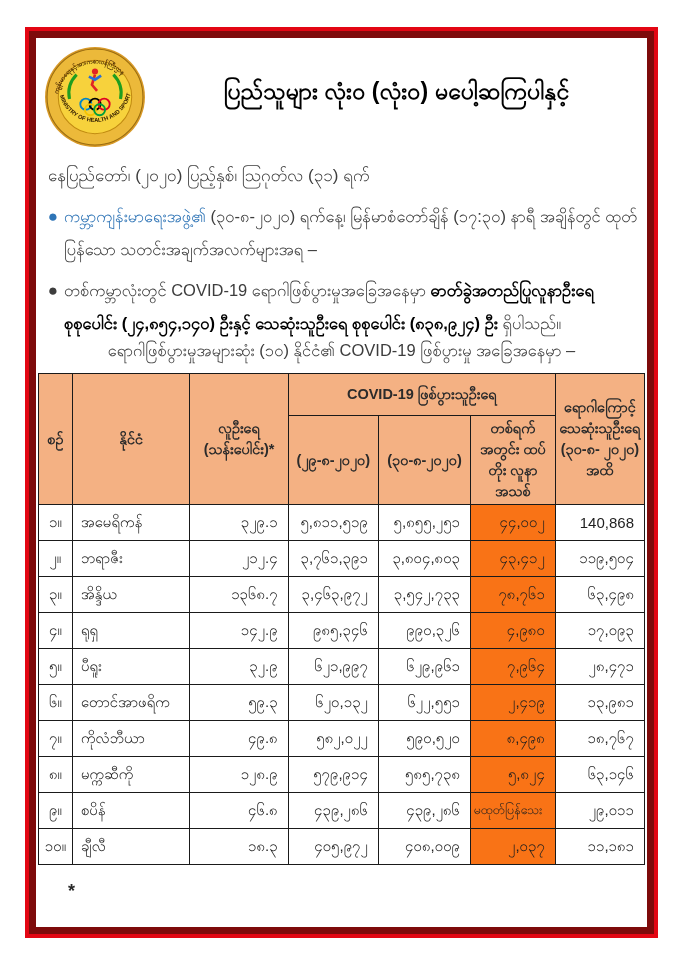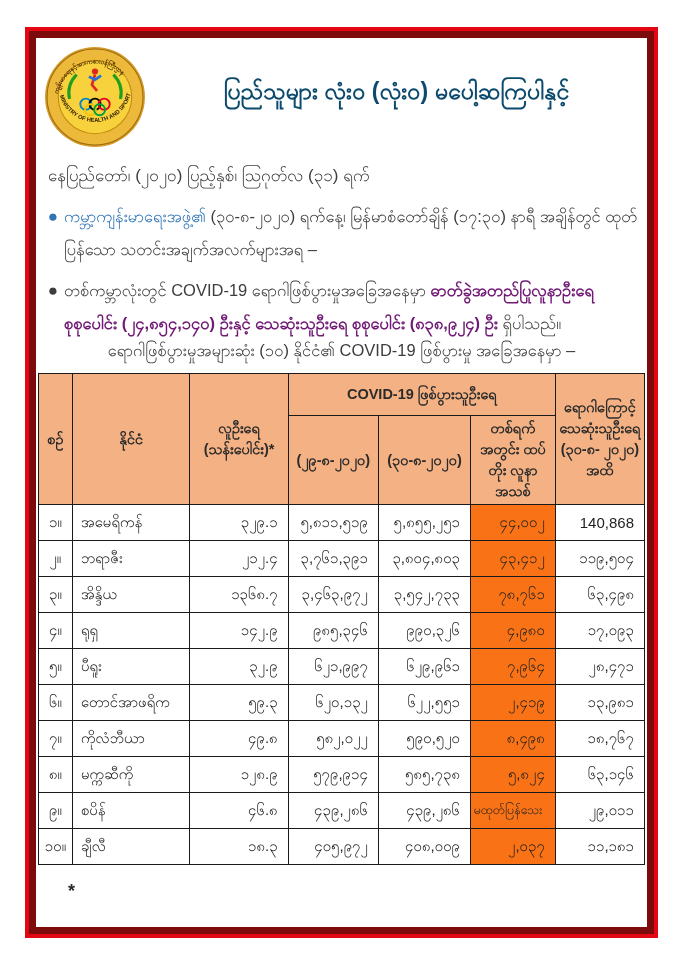--- a/index.html
+++ b/index.html
@@ -7,30 +7,30 @@
     font-family: "Liberation Sans", "DejaVu Sans", sans-serif; }
   .frame { position: absolute; left: 25px; top: 27px; width: 633px; height: 911px;
     border: 4px solid #e30613; }
   .frame-inner { width: 100%; height: 100%; border: 7px solid #7e0b0b; background: #fff;
     overflow: hidden; }
   .content { padding: 2px 2px 0 2px; }
 
   
   .hdr { display: flex; align-items: flex-start; padding: 4px 6px 0 6px; height: 116px; }
   .logo { width: 102px; height: 102px; flex: 0 0 auto; margin-top: 2px; }
-  .title { flex: 1; text-align: center; color: #0c4a6e; font-size: 23px; font-weight: 700;
+  .title { flex: 1; text-align: center; color: #000000; font-size: 23px; font-weight: 700;
     margin-top: 32px; padding-left: 8px; letter-spacing: .2px; }
 
   .dateline { padding: 0 8px; margin: 8px 0 11px 2px; font-size: 17px; color: #3d3d3d; }
 
   .bullet { display: flex; padding: 0 4px 0 4px; margin-top: 8px; font-size: 16.5px;
     line-height: 2.0; color: #3d3d3d; }
   .bullet .dot { width: 22px; text-align: center; flex: 0 0 auto; font-size: 17px; }
   .blue { color: #2e74b6; }
-  .redbold { color: #701a75; font-weight: 700; }
+  .redbold { color: #000000; font-weight: 700; }
 
   .table-intro { text-align: center; font-size: 16.5px; color: #3d3d3d; }
 
   table { border-collapse: collapse; width: 100%; margin-top: 9px; table-layout: fixed; }
   th, td { border: 1px solid #1a1a1a; }
   thead th { background: #f4b183; font-weight: 700; font-size: 14.5px; color: #2b2b2b;
     text-align: center; line-height: 1.45; padding: 2px 3px; }
   th.group { height: 42px; margin-left: 12px; }
   tbody td { font-size: 15px; color: #1f1f1f; height: 36px; }
   td.c-no { text-align: center; }

